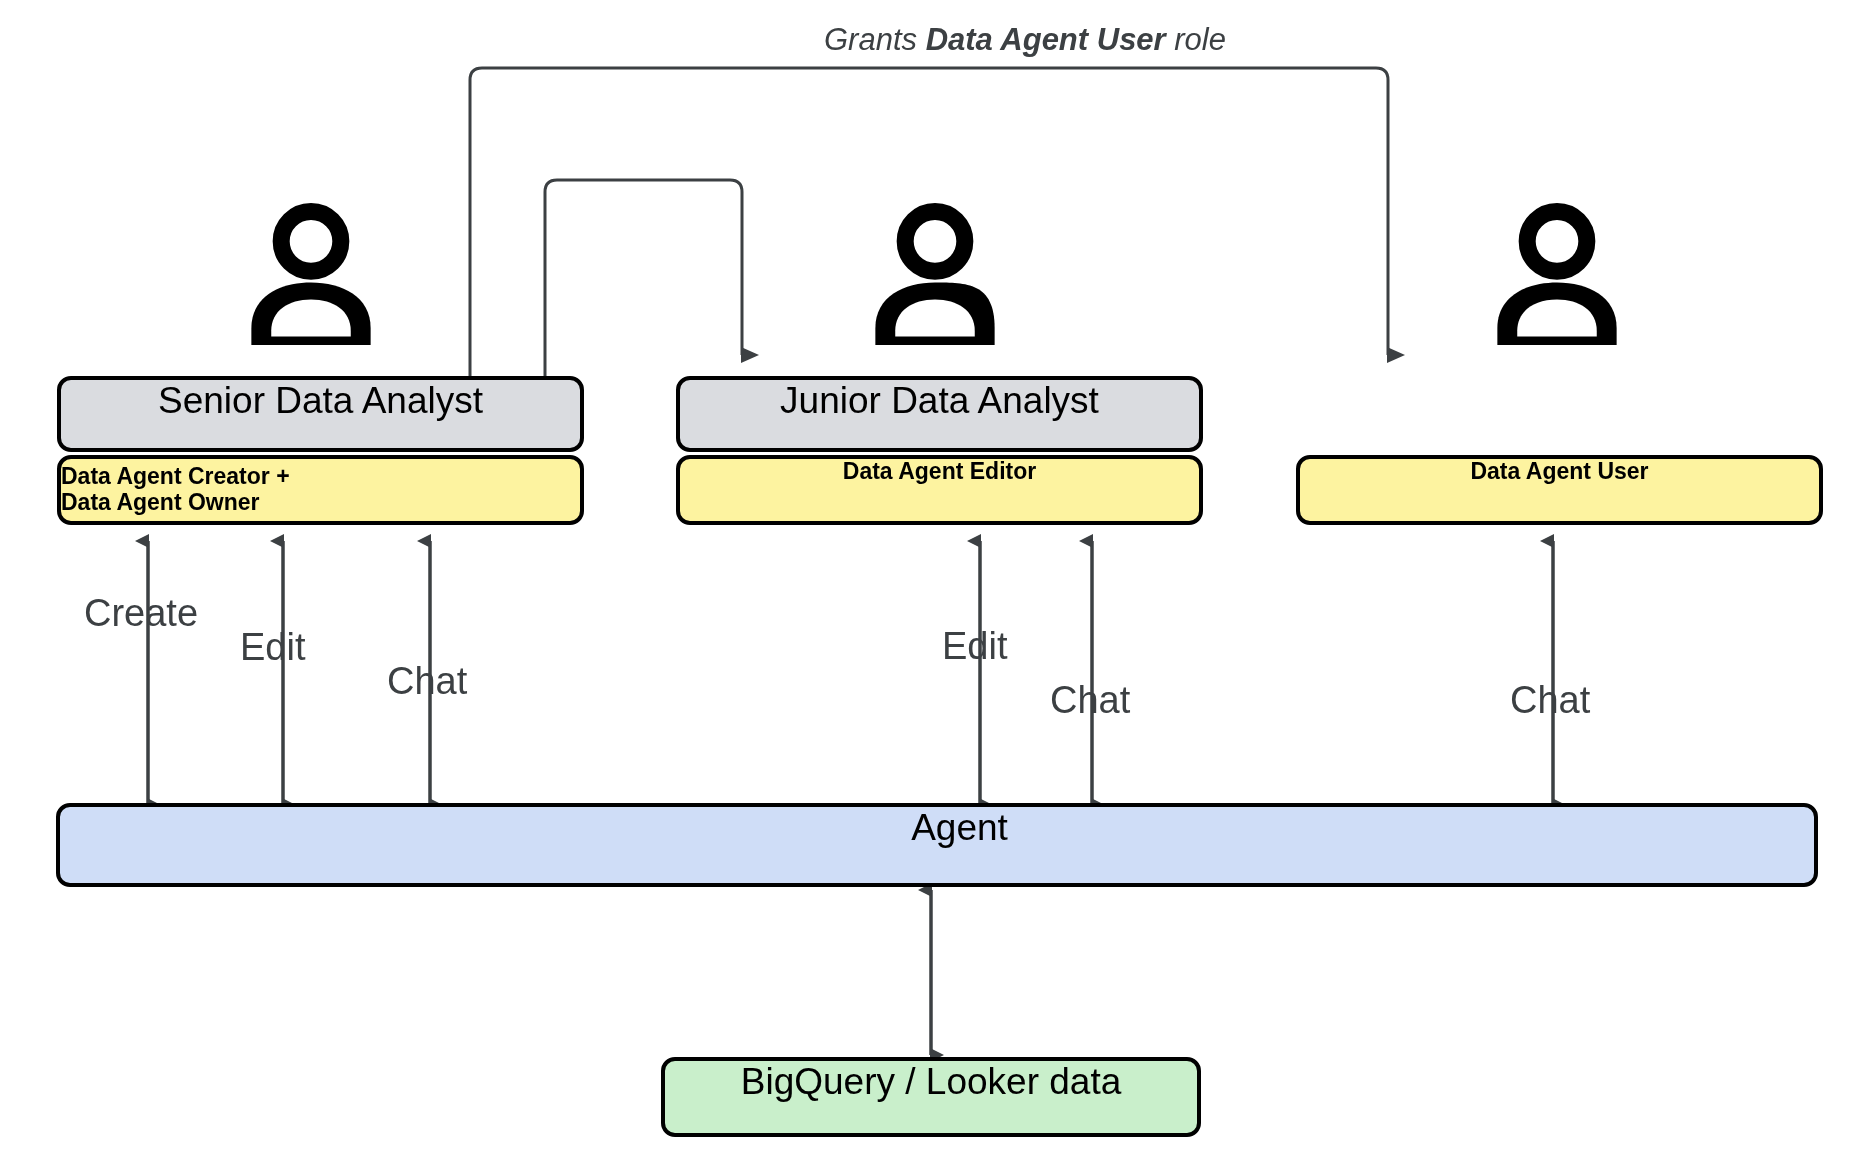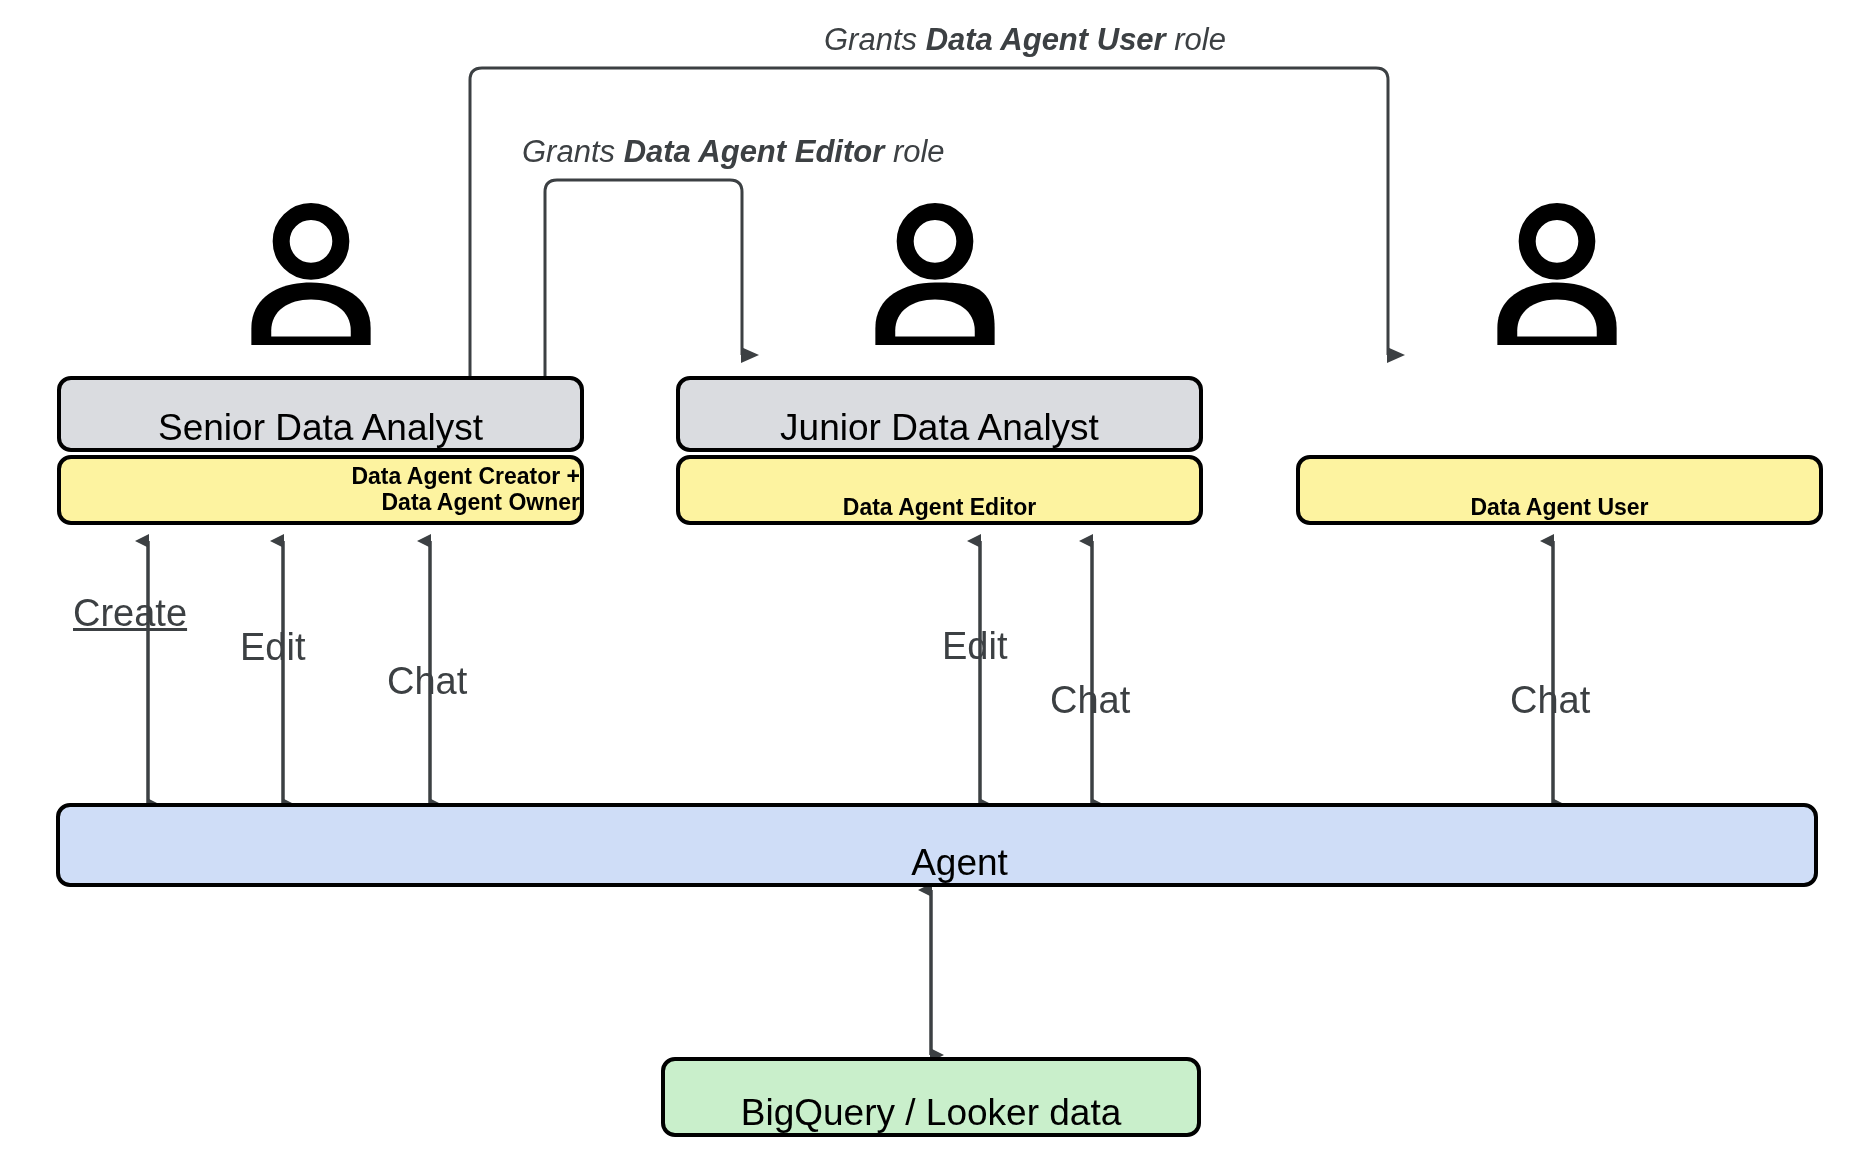--- a/index.html
+++ b/index.html
@@ -23,21 +23,21 @@
     top: 0;
     width: 1852px;
     height: 1176px;
   }
   .node-box {
     position: absolute;
     box-sizing: border-box;
     border: 4px solid #000000;
     border-radius: 14px;
     display: flex;
-    align-items: flex-end;
+    align-items: flex-start;
     justify-content: center;
     text-align: center;
     line-height: 1.12;
   }
   .role-title {
     background: #dadce0;
     font-size: 37px;
     color: #000000;
     font-weight: 400;
   }
@@ -121,23 +121,20 @@
     <line x1="1553" y1="541" x2="1553" y2="805" stroke="#3c4043" stroke-width="3" marker-end="url(#arrDown)"></line>
 
     <line x1="931" y1="1055" x2="931" y2="890" stroke="#3c4043" stroke-width="3" marker-end="url(#arrUp)"></line>
     <line x1="931" y1="890" x2="931" y2="1055" stroke="#3c4043" stroke-width="3" marker-end="url(#arrDown)"></line>
   </svg>
 
   <div class="grant-label" style="left:824px; top:22px;">
     <span>Grants </span><b>Data Agent User</b><span> role</span>
   </div>
 
-  <div class="grant-label" style="left:522px; top:134px;">
-    <span>Grants </span><b>Data Agent Editor</b><span> role</span>
-  </div>
 
   <svg class="person-icon" style="left:240px; top:203px;" viewBox="0 0 100 100">
     <circle cx="50" cy="27" r="21" fill="none" stroke="#000" stroke-width="12"></circle>
     <path d="M8,100 L8,88 C8,66 28,56 50,56 C72,56 92,66 92,88 L92,100 Z" fill="#000"></path>
     <path d="M22,94 L22,90 C22,76 34,68 50,68 C66,68 78,76 78,90 L78,94 Z" fill="#fff"></path>
   </svg>
 
   <svg class="person-icon" style="left:864px; top:203px;" viewBox="0 0 100 100">
     <circle cx="50" cy="27" r="21" fill="none" stroke="#000" stroke-width="12"></circle>
     <path d="M8,100 L8,88 C8,66 28,56 50,56 C72,56 92,56 92,88 L92,100 Z" fill="#000"></path>
@@ -162,21 +159,21 @@
     <span>Junior Data Analyst</span>
   </div>
   <div class="node-box role-perm" style="left:676px; top:455px; width:527px; height:70px;">
     <span>Data Agent Editor</span>
   </div>
 
   <div class="node-box role-perm" style="left:1296px; top:455px; width:527px; height:70px;">
     <span>Data Agent User</span>
   </div>
 
-  <div class="edge-label" style="left:73px; top:592px;text-decoration:underline;">Create</div>
+  <div class="edge-label" style="left:84px; top:592px;">Create</div>
 
   <div class="edge-label" style="left:240px; top:626px;">Edit</div>
 
   <div class="edge-label" style="left:387px; top:660px;">Chat</div>
 
   <div class="edge-label" style="left:942px; top:625px;">Edit</div>
 
   <div class="edge-label" style="left:1050px; top:679px;">Chat</div>
 
   <div class="edge-label" style="left:1510px; top:679px;">Chat</div>

